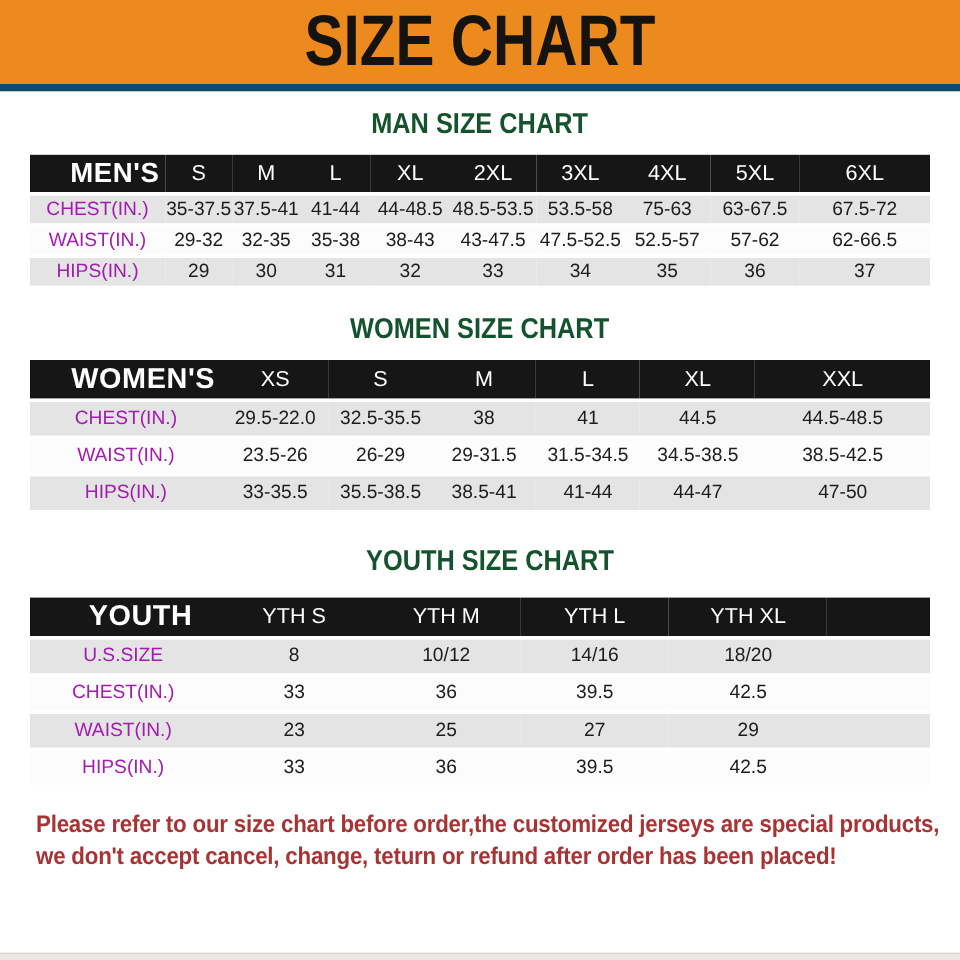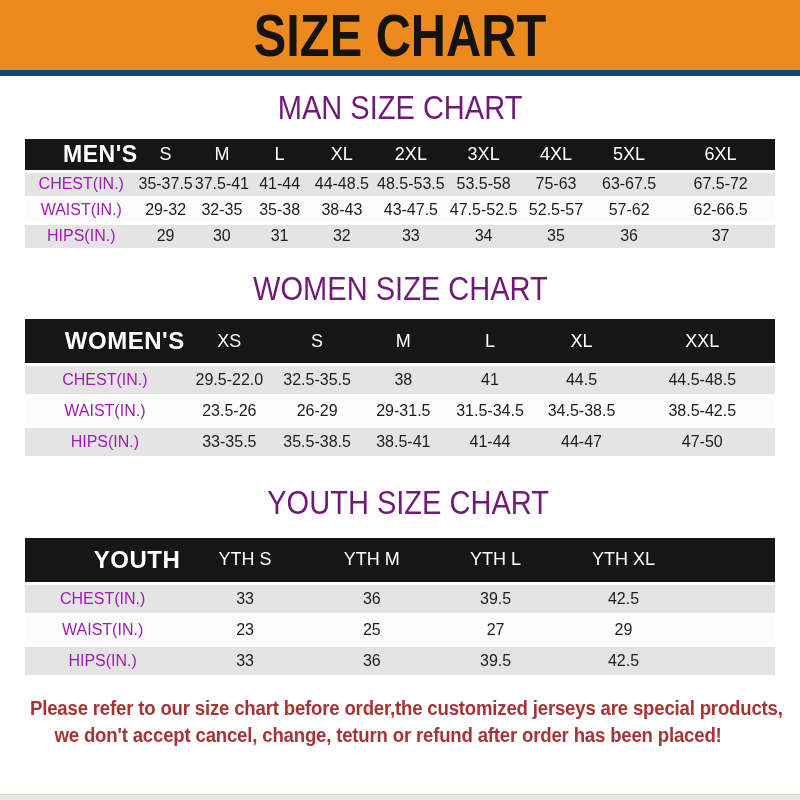--- a/index.html
+++ b/index.html
@@ -13,53 +13,53 @@
     height:70px;background:#EC8A1D;border-bottom:6px solid #0c4a6e;
     display:flex;align-items:center;justify-content:center;
   }
   .banner .title{
     font-size:58px;font-weight:bold;color:#151310;line-height:1;
     display:inline-block;transform:scaleX(.84) scaleY(1.03);
     letter-spacing:0px;white-space:nowrap;
   }
   
   .section-heading{
-    text-align:center;font-weight:normal;color:#701a75;
-    font-size:33px;line-height:1.05;
+    text-align:center;font-weight:bold;color:#14532d;
+    font-size:24px;line-height:1.05;
   }
   .section-heading span{display:inline-block;transform:scaleX(.88);white-space:nowrap;}
   .h-man{margin:15px 0 10px 0;}
   .h-women{margin:21px 0 10px 0;}
   .h-youth{margin:27px 0 14px 16px;}
   
   table.size-table{
     width:750px;margin:0 auto;table-layout:fixed;
     border-collapse:separate;border-spacing:0 3px;
   }
   table.size-table thead th{
     background:#161616;color:#ffffff;font-weight:normal;
     font-size:18px;text-align:center;padding:0;
   }
   table.size-table thead th.corner{
-    text-align:right;padding-left:29px;font-size:23px;font-weight:bold;
+    text-align:center;padding-left:29px;font-size:23px;font-weight:bold;
     letter-spacing:.5px;
   }
   table.men thead th{height:31px;}
-  table.women thead th,table.youth thead th{height:44px;}
+  table.women thead th,table.youth thead th{height:32px;}
   table.women thead th.corner,table.youth thead th.corner{font-size:24px;}
   table.size-table tbody td{
     text-align:center;font-size:16px;color:#1c1c1c;padding:0;
   }
   table.men tbody td{height:23px;}
   table.women tbody td,table.youth tbody td{height:28px;}
   table.size-table tbody tr:nth-child(odd) td{background:#E4E4E4;}
   table.size-table tbody tr:nth-child(even) td{background:#FCFCFC;}
   table.size-table tbody td.rowlabel{font-size:16px;color:#a21caf;}
   
-  .footer-note{margin:17px 0 0 30px;text-align:center;}
+  .footer-note{margin:17px 0 0 30px;}
   .footer-note .line{
     color:#A63434;font-size:20px;line-height:27px;font-weight:bold;
     display:block;transform:scaleX(.93);transform-origin:left center;
     letter-spacing:-0.2px;white-space:nowrap;
   }
   .bottom-strip{
     position:absolute;left:0;bottom:0;width:800px;height:5px;
     background:#ECE7E2;border-top:1px solid #DAD3CC;
   }
 </style>
@@ -215,20 +215,28 @@
         <th class="corner">YOUTH</th>
         <th>YTH S</th>
         <th>YTH M</th>
         <th>YTH L</th>
         <th>YTH XL</th>
         <th></th>
       </tr>
     </thead>
   <tbody>
       <tr>
+        <td class="rowlabel">U.S.SIZE</td>
+        <td>8</td>
+        <td>10/12</td>
+        <td>14/16</td>
+        <td>18/20</td>
+        <td></td>
+      </tr>
+      <tr>
         <td class="rowlabel">CHEST(IN.)</td>
         <td>33</td>
         <td>36</td>
         <td>39.5</td>
         <td>42.5</td>
         <td></td>
       </tr>
       <tr>
         <td class="rowlabel">WAIST(IN.)</td>
         <td>23</td>

